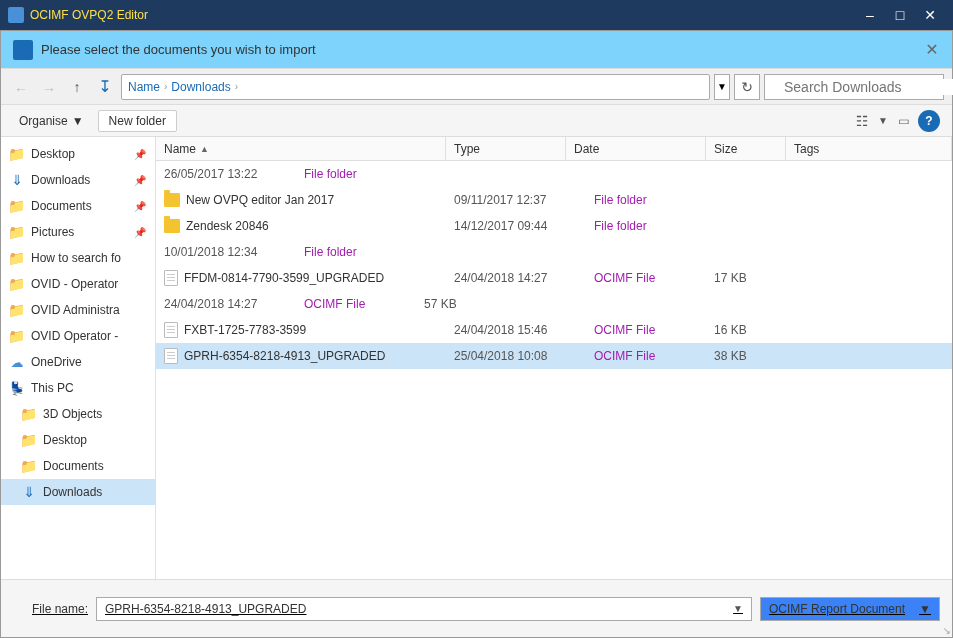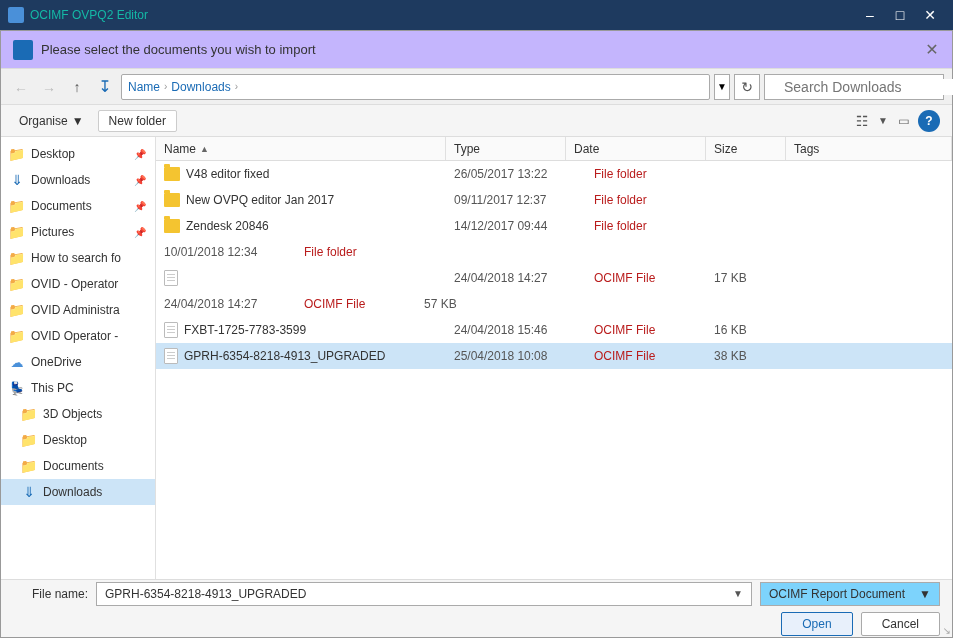--- a/index.html
+++ b/index.html
@@ -20,21 +20,21 @@
       align-items: center;
       padding: 0 8px;
       gap: 6px;
     }
     .taskbar-icon {
       width: 16px; height: 16px;
       background: #4a90d9;
       border-radius: 2px;
     }
     .taskbar-title {
-      color: #14b8a6;
+      color: #fde047;
       font-size: 12px;
       flex: 1;
     }
     .taskbar-controls {
       display: flex;
       gap: 0;
     }
     .taskbar-btn {
       width: 30px; height: 30px;
       display: flex; align-items: center; justify-content: center;
@@ -51,21 +51,21 @@
       width: 953px;
       height: 608px;
       background: white;
       border: 1px solid #999;
       display: flex;
       flex-direction: column;
     }
 
     
     .dialog-titlebar {
-      background: #c4b5fd;
+      background: #7dd3fc;
       height: 38px;
       display: flex;
       align-items: center;
       padding: 0 8px 0 12px;
       border-bottom: 1px solid #ddd;
       flex-shrink: 0;
     }
     .dialog-icon {
       width: 20px; height: 20px;
       background: #1a6bb5;
@@ -326,21 +326,21 @@
       height: 100%;
       font-size: 12px;
       color: #333;
       padding: 0 8px;
       overflow: hidden;
       text-overflow: ellipsis;
       white-space: nowrap;
     }
     .file-cell.name { width: 290px; gap: 6px; }
     .file-cell.date { width: 140px; color: #555; }
-    .file-cell.type { width: 120px; color: #b91c1c; }
+    .file-cell.type { width: 120px; color: #a21caf; }
     .file-cell.size { width: 80px; color: #555; }
     .file-cell.tags { flex: 1; }
     .file-icon-folder {
       width: 16px; height: 14px;
       background: #f4c430;
       border-radius: 1px;
       position: relative;
       flex-shrink: 0;
     }
     .file-icon-folder::before {
@@ -377,20 +377,21 @@
       display: flex;
       flex-direction: column;
       justify-content: center;
       padding: 6px 12px;
       gap: 6px;
     }
     .filename-row {
       display: flex;
       align-items: center;
       gap: 8px;
+      text-decoration: underline;
     }
     .filename-label {
       font-size: 12px;
       color: #333;
       width: 75px;
       text-align: right;
     }
     .filename-input {
       flex: 1;
       height: 24px;
@@ -404,21 +405,21 @@
       justify-content: space-between;
     }
     .filename-dropdown-arrow {
       font-size: 10px;
       color: #555;
     }
     .filetype-select {
       width: 180px;
       height: 24px;
       border: 1px solid #aaa;
-      background: #7dd3fc;
+      background: #3b82f6;
       padding: 0 8px;
       font-size: 12px;
       color: #333;
       display: flex;
       align-items: center;
       justify-content: space-between;
       cursor: pointer;
     }
 
     .action-row {
@@ -594,24 +595,20 @@
           <span>Size</span>
         </div>
         <div class="file-header-col col-tags">
           <span>Tags</span>
         </div>
       </div>
 
       <div class="file-list">
 
         <div class="file-row">
-          <div class="file-cell name">
-            <div class="file-icon-folder"></div>
-            <span>V48 editor fixed</span>
-          </div>
           <div class="file-cell date">26/05/2017 13:22</div>
           <div class="file-cell type">File folder</div>
           <div class="file-cell size"></div>
           <div class="file-cell tags"></div>
         </div>
 
         <div class="file-row">
           <div class="file-cell name">
             <div class="file-icon-folder"></div>
             <span>New OVPQ editor Jan 2017</span>
@@ -636,20 +633,21 @@
         <div class="file-row">
           <div class="file-cell date">10/01/2018 12:34</div>
           <div class="file-cell type">File folder</div>
           <div class="file-cell size"></div>
           <div class="file-cell tags"></div>
         </div>
 
         <div class="file-row">
           <div class="file-cell name">
             <div class="file-icon-doc"></div>
+            <span>FFDM-0814-7790-3599_UPGRADED</span>
           </div>
           <div class="file-cell date">24/04/2018 14:27</div>
           <div class="file-cell type">OCIMF File</div>
           <div class="file-cell size">17 KB</div>
           <div class="file-cell tags"></div>
         </div>
 
         <div class="file-row">
           <div class="file-cell date">24/04/2018 14:27</div>
           <div class="file-cell type">OCIMF File</div>
@@ -689,21 +687,17 @@
       <span class="filename-label">File name:</span>
       <div class="filename-input">
         <span>GPRH-6354-8218-4913_UPGRADED</span>
         <span class="filename-dropdown-arrow">▼</span>
       </div>
       <div class="filetype-select">
         <span>OCIMF Report Document</span>
         <span>▼</span>
       </div>
     </div>
-    <div class="action-row">
-      <button class="action-btn primary">Open</button>
-      <button class="action-btn">Cancel</button>
-    </div>
   </div>
 
   <div class="resize-handle">↘</div>
 
 </div>
 
 </body></html>

